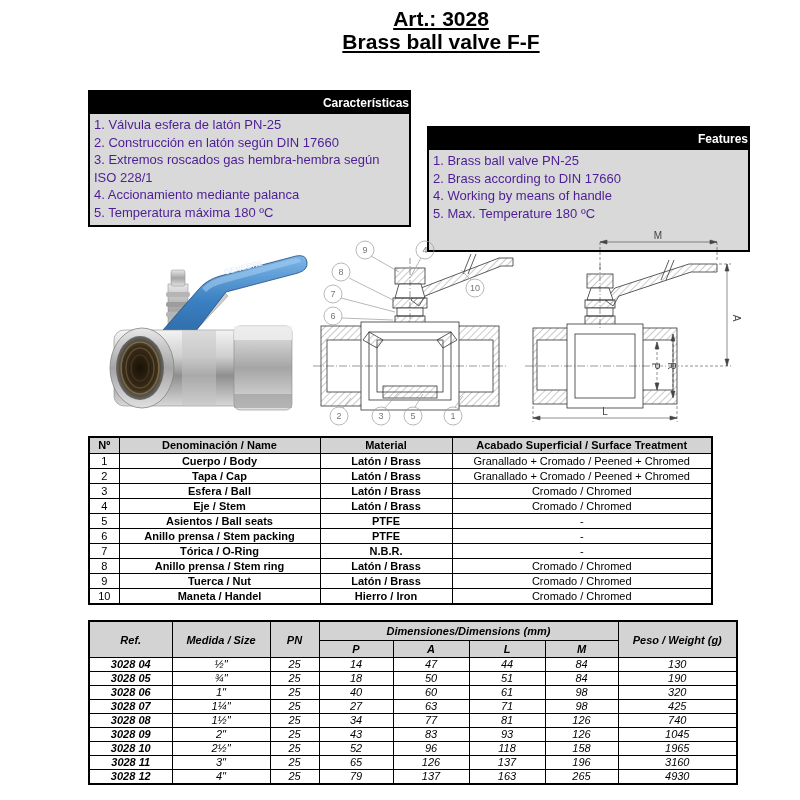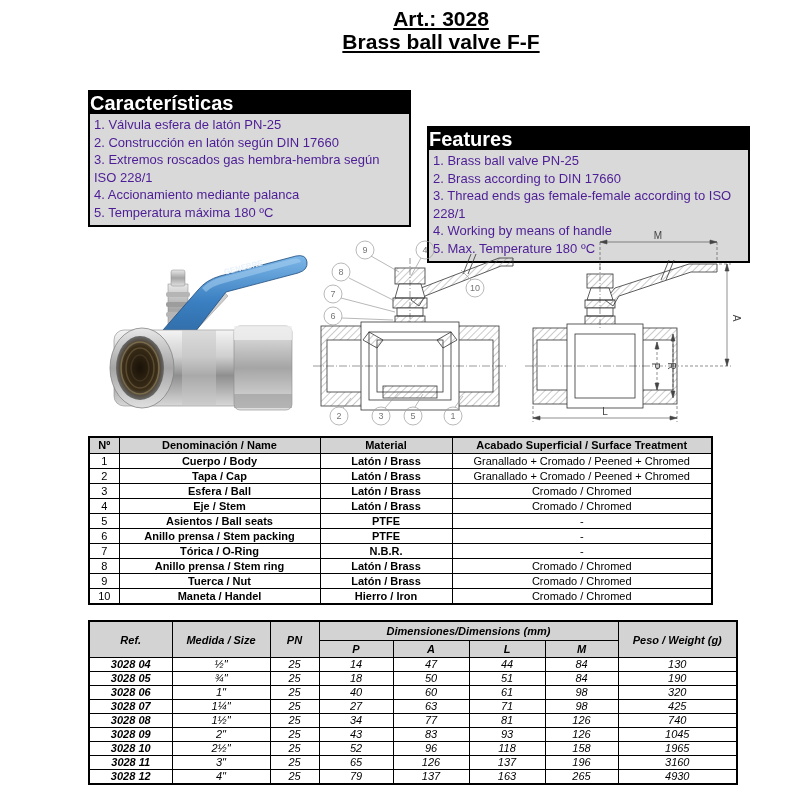--- a/index.html
+++ b/index.html
@@ -8,22 +8,22 @@
   .page { position: relative; width: 800px; height: 800px; background: #fff; overflow: hidden; }
 
   
   .title-block { position: absolute; top: 7px; left: 0; width: 100%; text-align: center; margin-left: 41px; }
   .title-line { font-size: 21px; font-weight: bold; text-decoration: underline; line-height: 23px; }
 
   
   .feat-box { position: absolute; top: 90px; width: 323px; border: 2px solid #000; background: #d9d9d9; }
   .feat-box-left  { left: 88px; }
   .feat-box-right { left: 427px; margin-top: 36px; }
-  .feat-hdr { background: #000; color: #fff; font-weight: bold; font-size: 20px;
-              text-align: left; height: 22px; line-height: 22px; }
+  .feat-hdr { background: #000; color: #fff; font-weight: bold; font-size: 12px;
+              text-align: right; height: 22px; line-height: 22px; }
   .feat-body { padding: 2px 4px 4px 4px; font-size: 13px; line-height: 17.5px;
                min-height: 100px; color: #4c1d95; }
 
   
   .art { position: absolute; }
   .art-photo { left: 86px; top: 226px; }
   .art-mid   { left: 303px; top: 228px; }
   .art-right { left: 521px; top: 230px; }
 
   
@@ -72,21 +72,20 @@
         <div>5. Temperatura máxima 180 ºC</div>
       </div>
   </div>
 
   <div class="feat-box feat-box-right">
     <div class="feat-hdr">Features</div>
     <div class="feat-body">
 
     <div>1. Brass ball valve PN-25</div>
         <div>2. Brass according to DIN 17660</div>
-        <div>3. Thread ends gas female-female according to ISO 228/1</div>
         <div>4. Working by means of handle</div>
         <div>5. Max. Temperature 180 ºC</div>
       </div>
   </div>
 
   <div class="art art-photo">
     <svg width="224" height="200" viewBox="0 0 224 200">
       <defs>
         <linearGradient id="silverV" x1="0" y1="0" x2="0" y2="1">
           <stop offset="0" stop-color="#f4f4f4"></stop>

